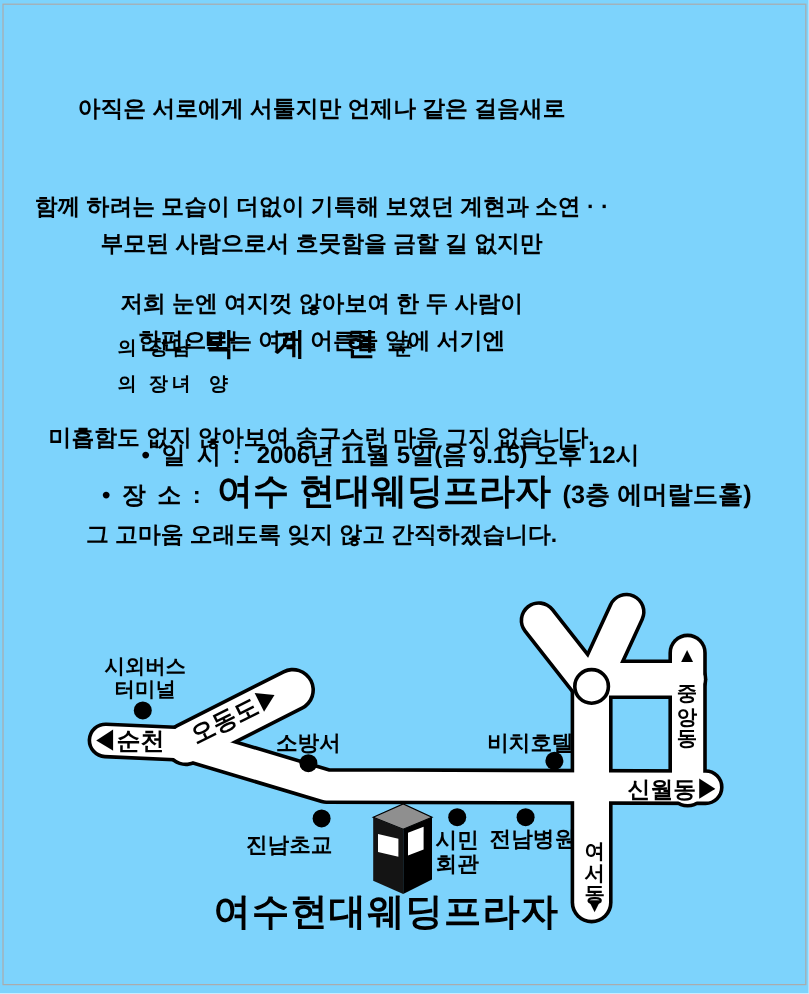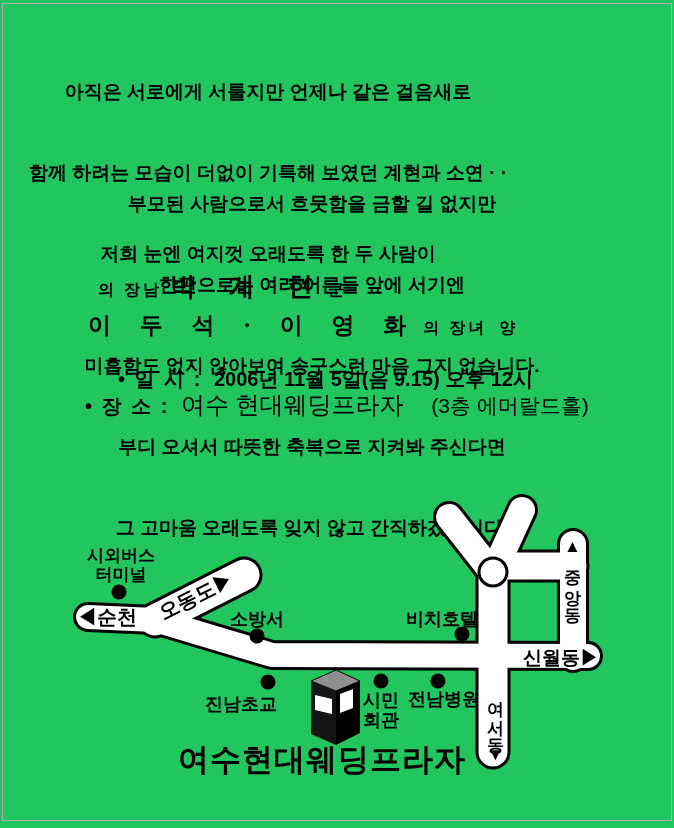--- a/index.html
+++ b/index.html
@@ -1,39 +1,39 @@
 <!DOCTYPE html>
 <html><head>
 <meta charset="utf-8">
 <style>
   html,body{margin:0;padding:0;background:#fff;}
-  .page{position:relative;width:674px;height:828px;background:#22c55e;overflow:hidden;
+  .page{position:relative;width:674px;height:828px;background:#7dd3fc;overflow:hidden;
         font-family:"Liberation Sans",sans-serif;color:#000;}
   .frame{position:absolute;left:2px;top:3px;right:2px;bottom:7px;border:1px solid #ababab;pointer-events:none;}
 
   .para{position:absolute;left:0;width:536px;text-align:center;
         font-size:19px;font-weight:700;line-height:27px;white-space:pre;}
   .para1{top:24px;}
-  .para2{top:136px;padding-left:44px;}
+  .para2{top:136px;}
 
   .name-row{position:absolute;left:88px;display:flex;align-items:baseline;white-space:nowrap;
             font-family:"Liberation Serif","DejaVu Serif",serif;}
   .name-row .parents{font-size:23px;font-weight:700;letter-spacing:7px;word-spacing:9px;}
   .name-row .rel{font-size:16px;font-weight:700;margin:0 8px 0 10px;letter-spacing:3px;text-align:right;}
   .name-row .pname{font-size:26px;font-weight:700;letter-spacing:11px;word-spacing:4px;}
   .name-row .suffix{font-size:16px;font-weight:700;margin-left:4px;}
   .groom-row{top:269px;}
   .bride-row{top:310px;}
 
   .sched{position:absolute;left:85px;white-space:nowrap;font-weight:700;}
   .sched-date{top:366px;font-size:20px;margin-left:33px;}
   .sched-venue{top:389px;font-size:20px;}
   .sched .lbl{letter-spacing:2px;margin-right:6px;}
-  .sched-venue .venue-name{font-size:24px;font-weight:400;}
-  .sched-venue .venue-detail{font-size:21px;font-weight:400;margin-left:22px;}
+  .sched-venue .venue-name{font-size:30px;font-weight:700;}
+  .sched-venue .venue-detail{font-size:21px;font-weight:700;margin-left:4px;}
 
   svg.map{position:absolute;left:0;top:0;}
   svg text{font-family:"Liberation Sans",sans-serif;fill:#000;}
   .lbl-poi{font-size:18px;font-weight:700;text-anchor:middle;}
   .lbl-poi-sm{font-size:17px;font-weight:700;text-anchor:middle;}
   .lbl-road{font-size:20px;font-weight:800;text-anchor:middle;}
   .lbl-road-sm{font-size:19px;font-weight:800;text-anchor:middle;}
   .map-title{font-size:31px;font-weight:800;text-anchor:middle;letter-spacing:1px;}
 
   .vtext{position:absolute;writing-mode:vertical-rl;text-orientation:upright;
@@ -43,39 +43,37 @@
 </style>
 </head>
 <body>
 
 <div class="page">
   <div class="frame"></div>
 
   <div class="para para1">
     <div>아직은 서로에게 서툴지만 언제나 같은 걸음새로</div>
     <div>함께 하려는 모습이 더없이 기특해 보였던 계현과 소연 · ·</div>
-    <div>저희 눈엔 여지껏 오래도록 한 두 사람이</div>
+    <div>저희 눈엔 여지껏 않아보여 한 두 사람이</div>
   </div>
 
   <div class="para para2">
     <div>부모된 사람으로서 흐뭇함을 금할 길 없지만</div>
     <div>한편으로는 여러 어른들 앞에 서기엔</div>
     <div>미흡함도 없지 않아보여 송구스런 마음 그지 없습니다.</div>
-    <div>부디 오셔서 따뜻한 축복으로 지켜봐 주신다면</div>
     <div>그 고마움 오래도록 잊지 않고 간직하겠습니다.</div>
   </div>
 
   <div class="name-row groom-row">
     <span class="rel">의 장남</span>
     <span class="pname">박 계 현</span>
     <span class="suffix">군</span>
   </div>
 
   <div class="name-row bride-row">
-    <span class="parents">이 두 석 · 이 영 화</span>
     <span class="rel">의 장녀</span>
     <span class="suffix">양</span>
   </div>
 
   <div class="sched sched-date">
     <span class="lbl">• 일 시 :</span>
     <span>2006년 11월 5일(음 9.15) 오후 12시</span>
   </div>
   <div class="sched sched-venue">
     <span class="lbl">• 장 소 :</span>

